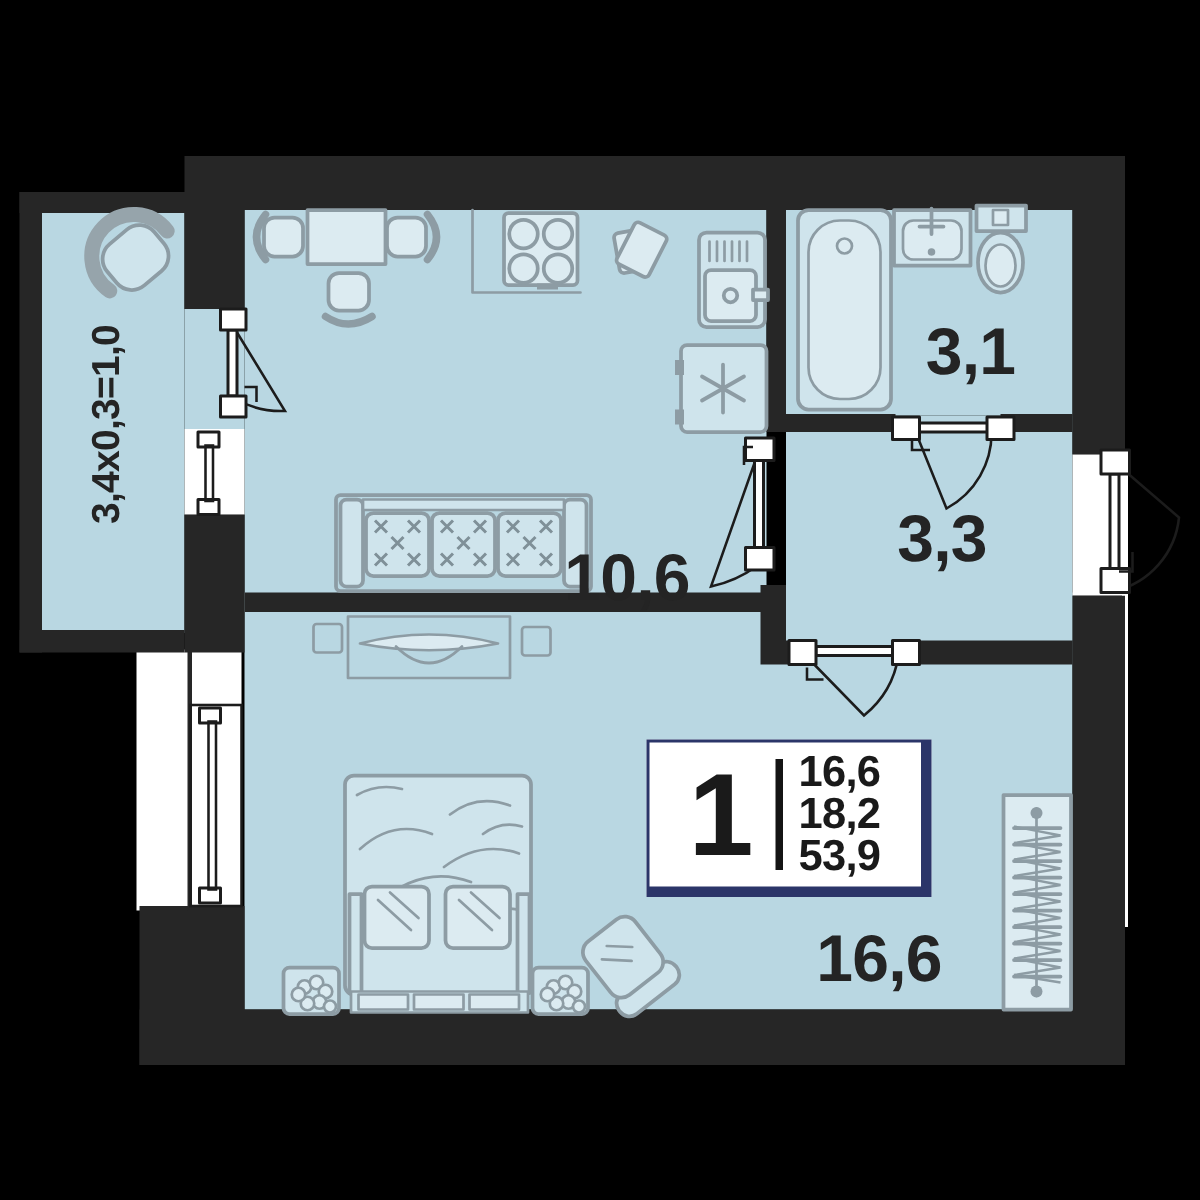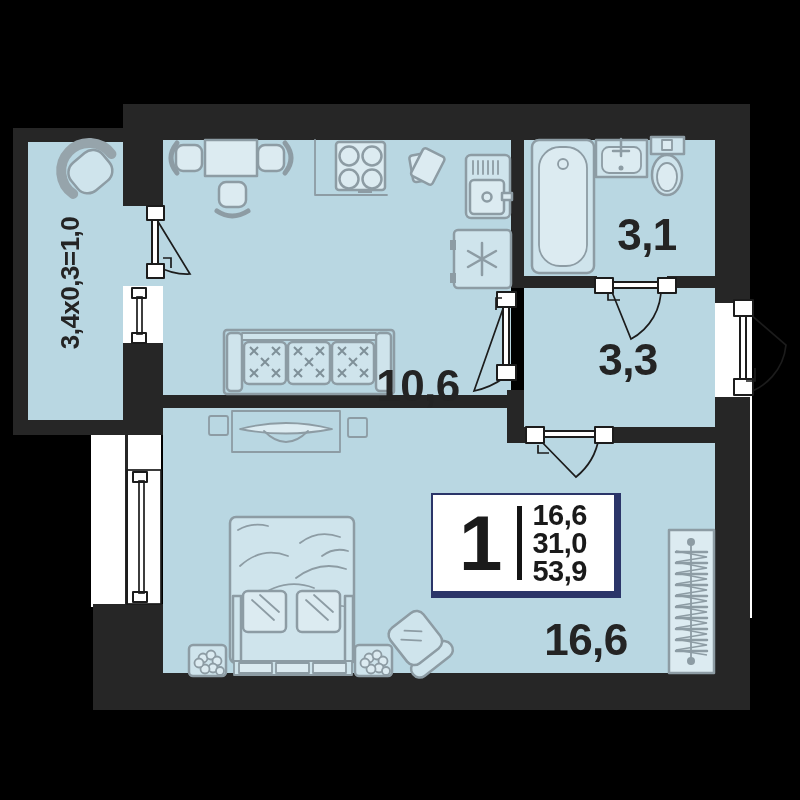--- a/index.html
+++ b/index.html
@@ -289,17 +289,17 @@
   <div id="lbl-kitchen" class="lbl room-lbl">10,6</div>
   <div id="lbl-bath" class="lbl room-lbl">3,1</div>
   <div id="lbl-hall" class="lbl room-lbl">3,3</div>
   <div id="lbl-bedroom" class="lbl room-lbl">16,6</div>
 
   <div class="badge">
     <div class="badge-rooms">1</div>
     <div class="badge-divider"></div>
     <div class="badge-areas">
       <div>16,6</div>
-      <div>31,0</div>
+      <div>18,2</div>
       <div>53,9</div>
     </div>
   </div>
 </div>
 
 </body></html>

